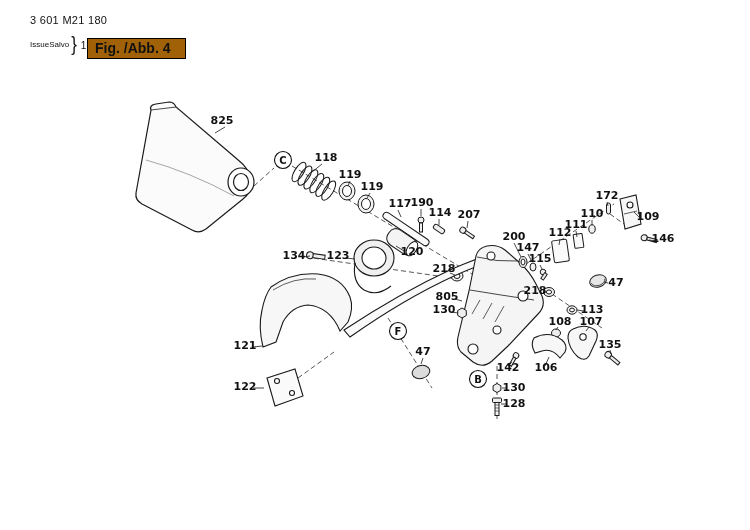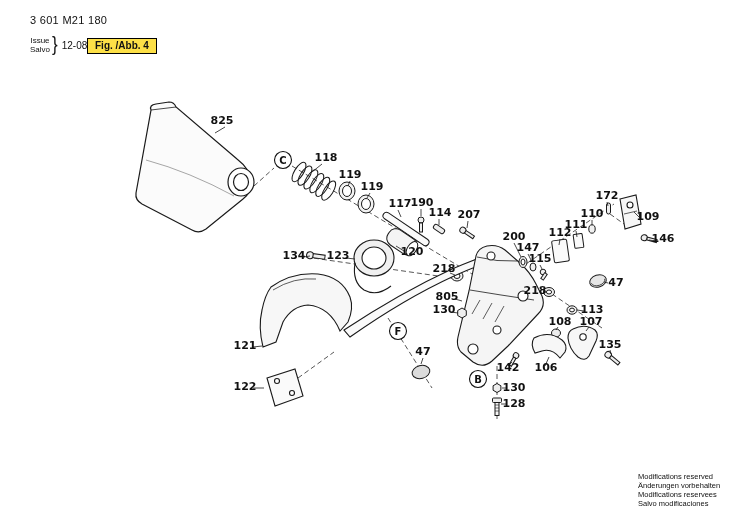--- a/index.html
+++ b/index.html
@@ -2,26 +2,26 @@
 <html><head>
 <meta charset="utf-8">
 <style>
   html,body{margin:0;padding:0;background:#fff;}
   .page{
     position:relative;width:750px;height:515px;background:#ffffff;overflow:hidden;
     font-family:"Liberation Sans","DejaVu Sans",sans-serif;color:#111;
   }
   .part-number{position:absolute;left:30px;top:14px;font-size:11px;letter-spacing:.3px;}
   .issue-block{position:absolute;left:30px;top:35px;display:flex;align-items:center;gap:2px;}
-  .issue-labels{display:flex;flex-direction:column;font-size:8px;line-height:1.15;text-align:center;}
+  .issue-labels{display:flex;flex-direction:row;font-size:8px;line-height:1.15;text-align:center;}
   .brace{font-size:17px;font-weight:300;transform:scaleY(1.15);display:inline-block;}
   .issue-date{font-size:10px;margin-left:2px;}
   .fig-box{
     position:absolute;left:87px;top:38px;border:1.6px solid #000;
-    padding:1px 7px 2px 7px;font-size:10px;font-weight:bold;background:#fde047;
+    padding:1px 15px 2px 7px;font-size:14px;font-weight:bold;background:#a16207;
   }
   .footer{position:absolute;left:638px;top:472px;font-size:7.5px;line-height:1.22;}
   svg{position:absolute;left:0;top:0;}
   svg text{user-select:none;}
 </style>
 </head>
 <body>
 
 <div class="page">
 
@@ -316,20 +316,14 @@
         <circle cx="398" cy="331" r="8.5" fill="#fff" stroke="#111" stroke-width="1.1"></circle>
         <text x="398" y="334.5">F</text>
       </g>
       <g>
         <circle cx="478" cy="379" r="8.5" fill="#fff" stroke="#111" stroke-width="1.1"></circle>
         <text x="478" y="382.5">B</text>
       </g>
     </g>
   </svg>
 
-  <div class="footer">
-    <div>Modifications reserved</div>
-    <div>Änderungen vorbehalten</div>
-    <div>Modifications reservees</div>
-    <div>Salvo modificaciones</div>
-  </div>
 
 </div>
 
 </body></html>

